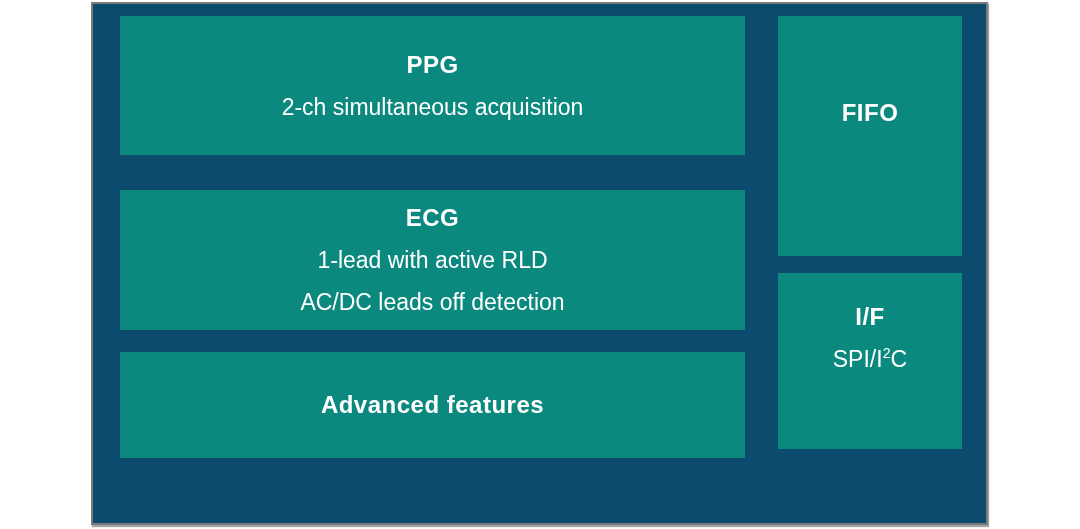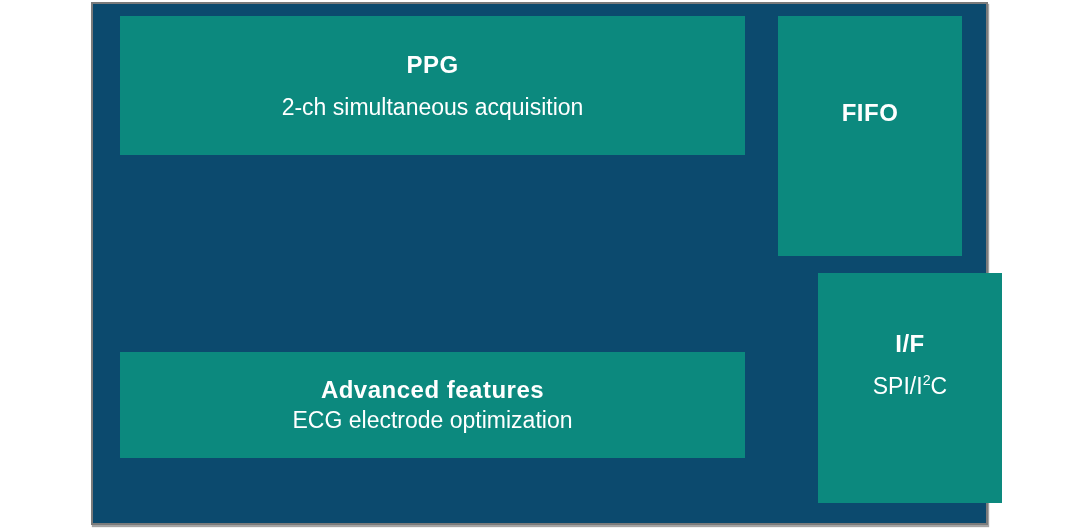--- a/index.html
+++ b/index.html
@@ -29,21 +29,21 @@
     display: flex;
     flex-direction: column;
     align-items: center;
     justify-content: center;
     text-align: center;
   }
   .b-ppg  { left: 27px;  top: 12px;  width: 625px; height: 139px; }
   .b-ecg  { left: 27px;  top: 186px; width: 625px; height: 140px; }
   .b-adv  { left: 27px;  top: 348px; width: 625px; height: 106px; }
   .b-fifo { left: 685px; top: 12px;  width: 184px; height: 240px; }
-  .b-if   { left: 685px; top: 269px; width: 184px; height: 230px; margin-left: 40px; }
+  .b-if   { left: 685px; top: 269px; width: 184px; height: 176px; }
   .side-inner {
     position: relative;
     top: -23px;
     display: flex;
     flex-direction: column;
     align-items: center;
   }
   .block-title {
     font-size: 24px;
     font-weight: bold;
@@ -67,24 +67,28 @@
 </head>
 <body style="background: rgb(255, 255, 255);">
 
 <div class="panel">
 
   <div class="block b-ppg">
     <div class="block-title">PPG</div>
     <div class="block-line">2-ch simultaneous acquisition</div>
   </div>
 
+  <div class="block b-ecg">
+    <div class="block-title">ECG</div>
+    <div class="block-line">1-lead with active RLD</div>
+    <div class="block-line">AC/DC leads off detection</div>
+  </div>
 
   <div class="block b-adv">
     <div class="block-title">Advanced features</div>
-    <div class="block-line tight">ECG electrode optimization</div>
   </div>
 
   <div class="block b-fifo">
     <div class="side-inner">
       <div class="block-title">FIFO</div>
     </div>
   </div>
 
   <div class="block b-if">
     <div class="side-inner">

